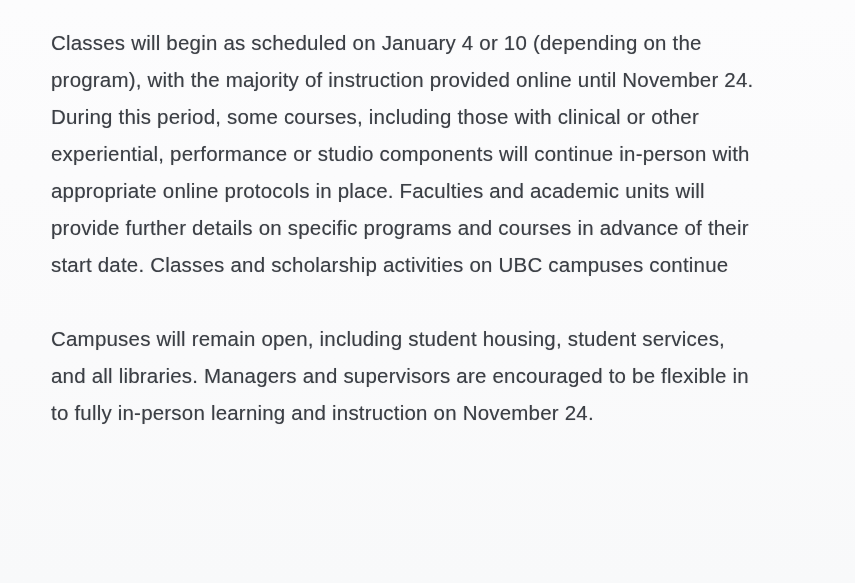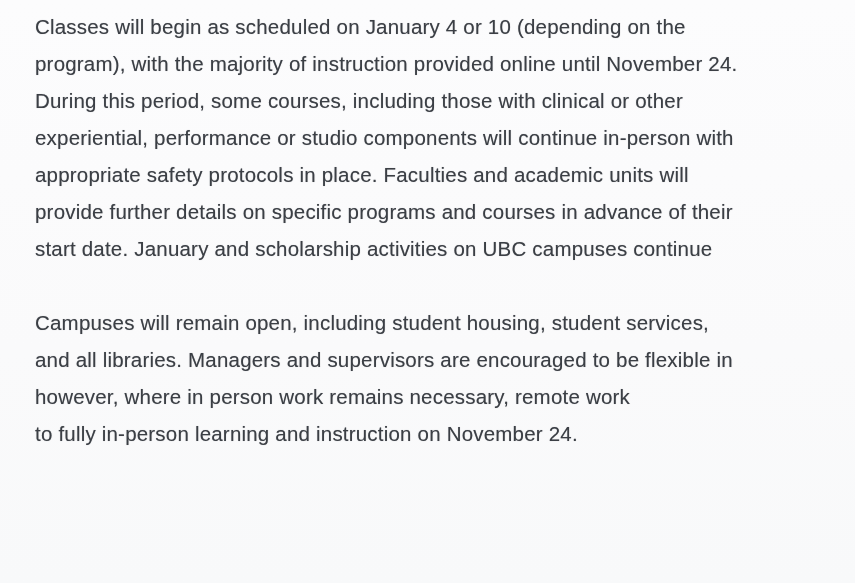--- a/index.html
+++ b/index.html
@@ -26,46 +26,45 @@
     font-family: "Liberation Sans", "DejaVu Sans", sans-serif;
     font-size: 20.5px;
     line-height: 37px;
     letter-spacing: 0.2px;
     color: #3b3f45;
     
     text-shadow: 0 0 0.8px rgba(59, 63, 69, 0.45);
     font-weight: 400;
   }
   .paragraph {
-    margin: 0;
+    margin: 16px;
   }
   .paragraph + .paragraph {
     margin-top: 37px;
   }
   .line {
     white-space: nowrap;
   }
 </style>
 </head>
 <body>
 
 <div class="page">
   <div class="text-block">
 
     <div class="paragraph">
       <div class="line">Classes will begin as scheduled on January 4 or 10 (depending on the</div>
       <div class="line">program), with the majority of instruction provided online until November 24.</div>
       <div class="line">During this period, some courses, including those with clinical or other</div>
       <div class="line">experiential, performance or studio components will continue in-person with</div>
-      <div class="line">appropriate safety protocols in place. Faculties and academic units will</div>
+      <div class="line">appropriate online protocols in place. Faculties and academic units will</div>
       <div class="line">provide further details on specific programs and courses in advance of their</div>
-      <div class="line">start date. January and scholarship activities on UBC campuses continue</div>
+      <div class="line">start date. Classes and scholarship activities on UBC campuses continue</div>
     </div>
 
     <div class="paragraph">
       <div class="line">Campuses will remain open, including student housing, student services,</div>
       <div class="line">and all libraries. Managers and supervisors are encouraged to be flexible in</div>
-      <div class="line">however, where in person work remains necessary, remote work</div>
       <div class="line">to fully in-person learning and instruction on November 24.</div>
     </div>
 
   </div>
 </div>
 
 </body></html>

